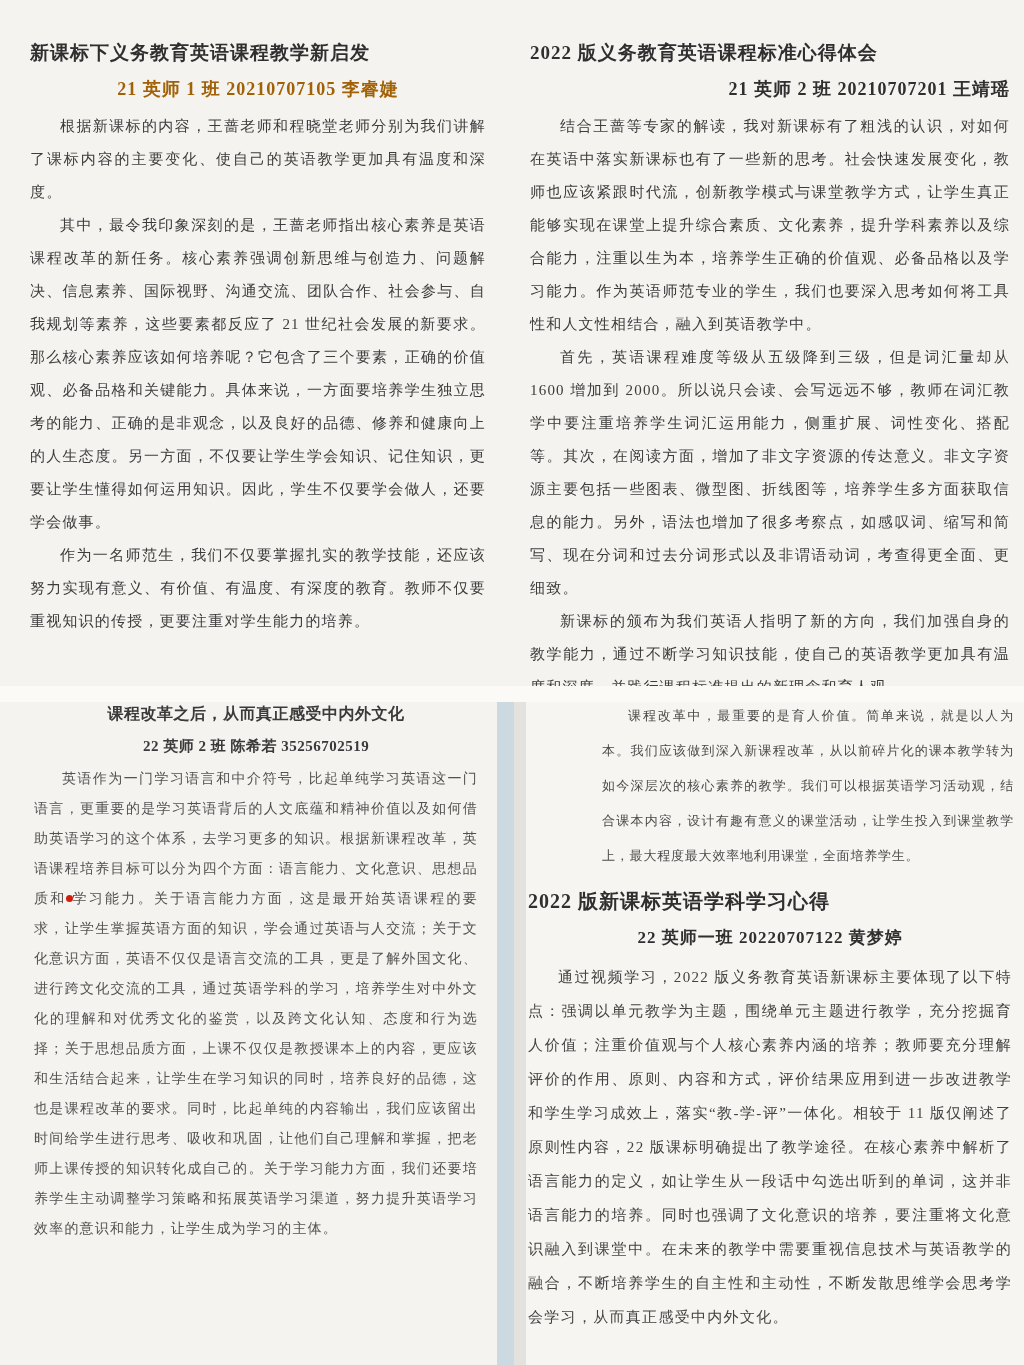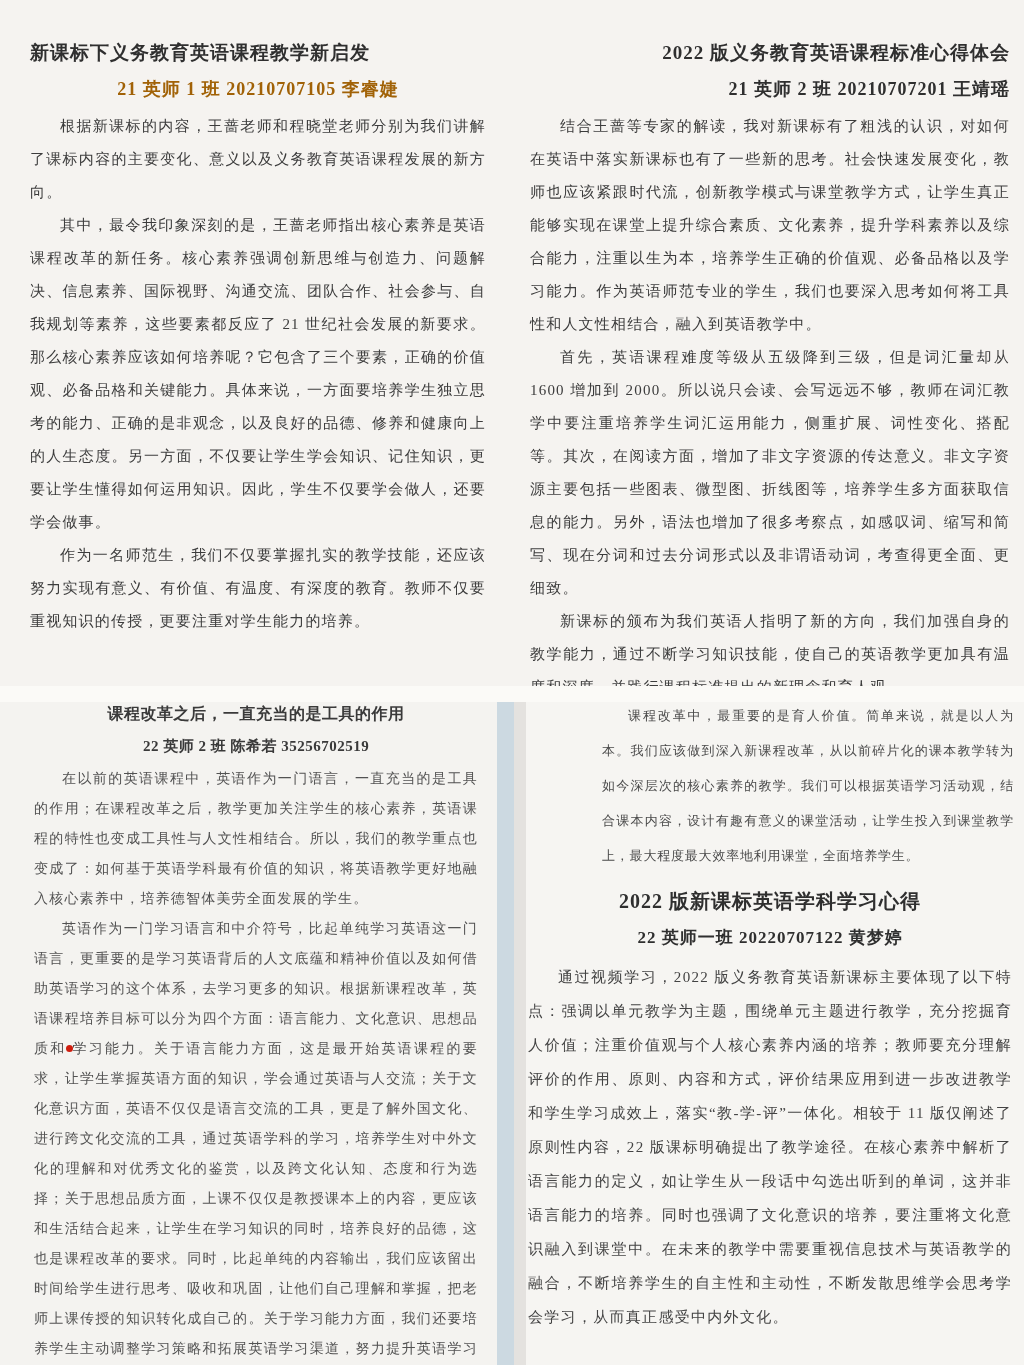--- a/index.html
+++ b/index.html
@@ -16,70 +16,69 @@
   .quad { position:absolute; overflow:hidden; box-sizing:border-box; }
 
   
   #q1 { left:0; top:0; width:512px; height:690px; padding:34px 26px 0 30px; background:#f5f3f0; }
   #q1 .title  { margin:0; text-align:left; font-size:19px; font-weight:bold; color:#2f2f2f; line-height:37px; letter-spacing:1px; }
   #q1 .byline { margin:0 0 2px 0; text-align:center; font-size:18px; font-weight:bold; color:#a16207; line-height:37px; letter-spacing:1px; }
   #q1 p { margin:0; font-size:15px; line-height:33px; letter-spacing:1.2px; color:#3c3c3c; text-align:justify; text-indent:2em; }
 
   
   #q2 { left:512px; top:0; width:512px; height:690px; padding:34px 14px 0 18px; background:#f5f3f0; }
-  #q2 .title  { margin:0; text-align:right; font-size:19px; font-weight:bold; color:#2f2f2f; line-height:37px; letter-spacing:1px; }
+  #q2 .title  { margin:0; text-align:left; font-size:19px; font-weight:bold; color:#2f2f2f; line-height:37px; letter-spacing:1px; }
   #q2 .byline { margin:0 0 2px 0; text-align:right; font-size:18px; font-weight:bold; color:#2f2f2f; line-height:37px; letter-spacing:1px; }
   #q2 p { margin:0; font-size:15px; line-height:33px; letter-spacing:1.2px; color:#3c3c3c; text-align:justify; text-indent:2em;font-family:Liberation Serif, serif; }
 
   
   #q3 { left:0; top:690px; width:512px; height:675px; padding:8px 34px 0 34px; background:#f4f3f0; }
   #q3 .title  { margin:0; text-align:center; font-size:16px; font-weight:bold; color:#3a3a3a; line-height:32px; letter-spacing:0.5px; }
   #q3 .byline { margin:0 0 2px 0; text-align:center; font-size:15px; font-weight:bold; color:#3a3a3a; line-height:32px; letter-spacing:0.5px; }
   #q3 p { margin:0; font-size:14px; line-height:30px; letter-spacing:1.2px; color:#525252; text-align:justify; text-indent:2em; }
   .red-dot { display:inline-block; width:7px; height:7px; border-radius:50%; vertical-align:middle; margin:0 -1px 3px -1px; }
 
   
   #q4 { left:512px; top:690px; width:512px; height:675px; padding:8px 12px 0 16px; background:#f6f5f2; }
   #q4 .cont { margin-left:74px; width:412px; }
   #q4 .cont p { margin:0; font-size:13px; line-height:35px; letter-spacing:0.8px; color:#4a4a4a; text-align:justify; }
   #q4 .cont p.indent { text-indent:2em; }
-  #q4 .title  { margin:10px 0 0 0; text-align:center; font-size:20px; font-weight:bold; color:#2f2f2f; line-height:37px; letter-spacing:1px; }
+  #q4 .title  { margin:10px 0 0 0; font-size:20px; font-weight:bold; color:#2f2f2f; line-height:37px; letter-spacing:1px; }
   #q4 .byline { margin:0 0 4px 0; text-align:center; font-size:17px; font-weight:bold; color:#2f2f2f; line-height:36px; letter-spacing:1px; }
   #q4 .main p { margin:0; font-size:15px; line-height:34px; letter-spacing:1.3px; color:#434343; text-align:justify; text-indent:2em; }
 
   
   .h-band     { position:absolute; left:0;  top:686px; width:1024px; height:16px; background:#fbfaf7; }
   .blue-strip { position:absolute; left:497px; top:702px; width:17px; height:663px; background:#ccd9e1; }
   .gray-strip { position:absolute; left:514px; top:702px; width:12px; height:663px; background:#e4e2df; }
 </style>
 </head>
 <body>
 
 <div id="canvas" style="background: rgb(245, 243, 239);">
 
   <section class="quad" id="q1">
     <h2 class="title">新课标下义务教育英语课程教学新启发</h2>
     <h3 class="byline">21 英师 1 班 20210707105 李睿婕</h3>
-    <p>根据新课标的内容，王蔷老师和程晓堂老师分别为我们讲解了课标内容的主要变化、意义以及义务教育英语课程发展的新方向。</p>
+    <p>根据新课标的内容，王蔷老师和程晓堂老师分别为我们讲解了课标内容的主要变化、使自己的英语教学更加具有温度和深度。</p>
     <p>其中，最令我印象深刻的是，王蔷老师指出核心素养是英语课程改革的新任务。核心素养强调创新思维与创造力、问题解决、信息素养、国际视野、沟通交流、团队合作、社会参与、自我规划等素养，这些要素都反应了 21 世纪社会发展的新要求。那么核心素养应该如何培养呢？它包含了三个要素，正确的价值观、必备品格和关键能力。具体来说，一方面要培养学生独立思考的能力、正确的是非观念，以及良好的品德、修养和健康向上的人生态度。另一方面，不仅要让学生学会知识、记住知识，更要让学生懂得如何运用知识。因此，学生不仅要学会做人，还要学会做事。</p>
     <p>作为一名师范生，我们不仅要掌握扎实的教学技能，还应该努力实现有意义、有价值、有温度、有深度的教育。教师不仅要重视知识的传授，更要注重对学生能力的培养。</p>
   </section>
 
   <section class="quad" id="q2">
     <h2 class="title">2022 版义务教育英语课程标准心得体会</h2>
     <h3 class="byline">21 英师 2 班 20210707201 王靖瑶</h3>
     <p>结合王蔷等专家的解读，我对新课标有了粗浅的认识，对如何在英语中落实新课标也有了一些新的思考。社会快速发展变化，教师也应该紧跟时代流，创新教学模式与课堂教学方式，让学生真正能够实现在课堂上提升综合素质、文化素养，提升学科素养以及综合能力，注重以生为本，培养学生正确的价值观、必备品格以及学习能力。作为英语师范专业的学生，我们也要深入思考如何将工具性和人文性相结合，融入到英语教学中。</p>
     <p>首先，英语课程难度等级从五级降到三级，但是词汇量却从 1600 增加到 2000。所以说只会读、会写远远不够，教师在词汇教学中要注重培养学生词汇运用能力，侧重扩展、词性变化、搭配等。其次，在阅读方面，增加了非文字资源的传达意义。非文字资源主要包括一些图表、微型图、折线图等，培养学生多方面获取信息的能力。另外，语法也增加了很多考察点，如感叹词、缩写和简写、现在分词和过去分词形式以及非谓语动词，考查得更全面、更细致。</p>
     <p>新课标的颁布为我们英语人指明了新的方向，我们加强自身的教学能力，通过不断学习知识技能，使自己的英语教学更加具有温度和深度，并践行课程标准提出的新理念和育人观。</p>
   </section>
 
   <section class="quad" id="q3">
-    <h2 class="title">课程改革之后，一直充当的是工具的作用</h2>
+    <h2 class="title">课程改革之后，从而真正感受中内外文化</h2>
     <h3 class="byline">22 英师 2 班 陈希若 35256702519</h3>
-    <p>在以前的英语课程中，英语作为一门语言，一直充当的是工具的作用；在课程改革之后，教学更加关注学生的核心素养，英语课程的特性也变成工具性与人文性相结合。所以，我们的教学重点也变成了：如何基于英语学科最有价值的知识，将英语教学更好地融入核心素养中，培养德智体美劳全面发展的学生。</p>
     <p><span>英语作为一门学习语言和中介符号，比起单纯学习英语这一门语言，更重要的是学习英语背后的人文底蕴和精神价值以及如何借助英语学习的这个体系，去学习更多的知识。根据新课程改革，英语课程培养目标可以分为四个方面：语言能力、文化意识、思想品质和</span><span class="red-dot" id="reddot" style="background: rgb(207, 29, 14);"></span><span>学习能力。关于语言能力方面，这是最开始英语课程的要求，让学生掌握英语方面的知识，学会通过英语与人交流；关于文化意识方面，英语不仅仅是语言交流的工具，更是了解外国文化、进行跨文化交流的工具，通过英语学科的学习，培养学生对中外文化的理解和对优秀文化的鉴赏，以及跨文化认知、态度和行为选择；关于思想品质方面，上课不仅仅是教授课本上的内容，更应该和生活结合起来，让学生在学习知识的同时，培养良好的品德，这也是课程改革的要求。同时，比起单纯的内容输出，我们应该留出时间给学生进行思考、吸收和巩固，让他们自己理解和掌握，把老师上课传授的知识转化成自己的。关于学习能力方面，我们还要培养学生主动调整学习策略和拓展英语学习渠道，努力提升英语学习效率的意识和能力，让学生成为学习的主体。</span></p>
   </section>
 
   <section class="quad" id="q4">
     <div class="cont">
       <p class="indent">课程改革中，最重要的是育人价值。简单来说，就是以人为本。我们应该做到深入新课程改革，从以前碎片化的课本教学转为如今深层次的核心素养的教学。我们可以根据英语学习活动观，结合课本内容，设计有趣有意义的课堂活动，让学生投入到课堂教学上，最大程度最大效率地利用课堂，全面培养学生。</p>
     </div>
     <h2 class="title">2022 版新课标英语学科学习心得</h2>
     <h3 class="byline">22 英师一班 20220707122 黄梦婷</h3>
     <div class="main">

